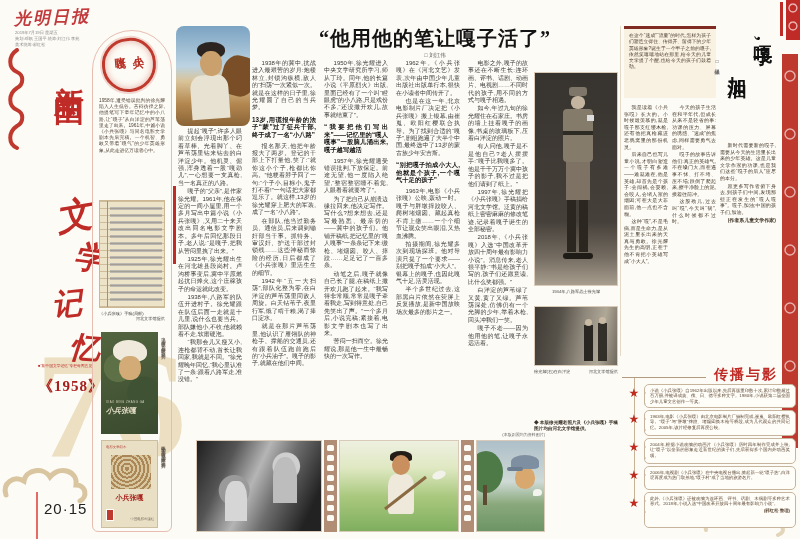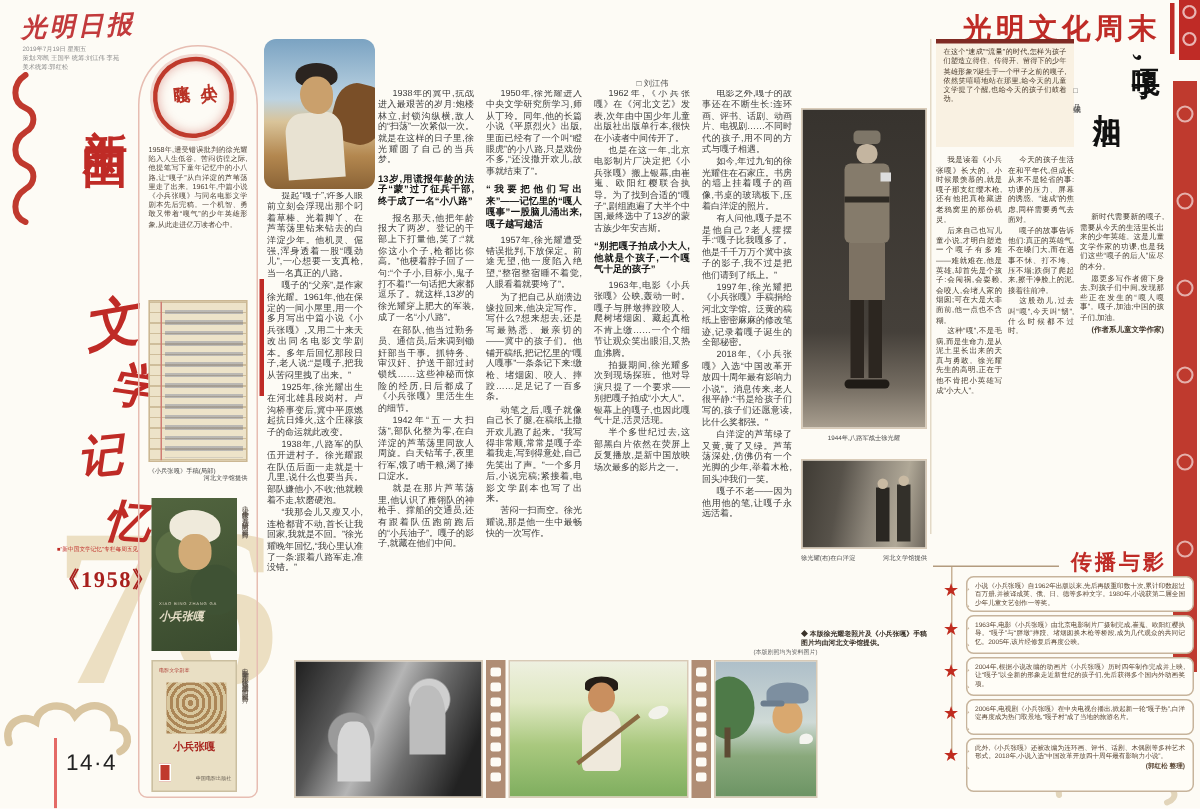--- a/index.html
+++ b/index.html
@@ -133,21 +133,20 @@
       </svg>
   </div>
 
   <div class="ab mast-title serif">光明日报</div>
   <div class="ab mast-lines">
     <div>2019年7月19日 星期五</div>
     <div>策划:邓凯 王国平 统筹:刘江伟 李苑</div>
     <div>美术统筹:郭红松</div>
   </div>
 
-  <div class="ab banner serif">光明文化周末</div>
   <div class="ab banner-bar"></div>
   <div class="ab corner-tr">
     <svg width="14" height="40">
         <path d="M7 4 a4 4 0 1 1 -.1 0 M7 22 a4 4 0 1 1 -.1 0" fill="none" stroke="rgba(255,255,255,.65)" stroke-width="1.4"></path>
       </svg>
   </div>
 
   <div class="ab series-top serif">新中国</div>
   <span class="ab cal serif" style="left:56px;top:192px;font-size:36px;transform:rotate(-10deg)">文</span>
   <span class="ab cal serif" style="left:74px;top:236px;font-size:32px;transform:rotate(8deg)">学</span>
@@ -189,20 +188,21 @@
   <div class="ab red-seg"></div>
 
   <div class="ab painting">
     <div class="ab p-basket"></div>
     <div class="ab p-strap"></div>
     <div class="ab p-shirt"></div>
     <div class="ab p-hair"></div>
     <div class="ab p-face"></div>
   </div>
 
+  <div class="ab headline serif">“他用他的笔让嘎子活了”</div>
   <div class="ab byline">□ 刘江伟</div>
 
   <div class="col" style="left:178px;top:128px;height:308px">
     <p>提起“嘎子”,许多人眼前立刻会浮现出那个叼着草棒、光着脚丫、在芦苇荡里钻来钻去的白洋淀少年。他机灵、倔强,浑身透着一股“嘎劲儿”,一心想要一支真枪,当一名真正的八路。</p>
     <p>嘎子的“父亲”,是作家徐光耀。1961年,他在保定的一间小屋里,用一个多月写出中篇小说《小兵张嘎》,又用二十来天改出同名电影文学剧本。多年后回忆那段日子,老人说:“是嘎子,把我从苦闷里拽了出来。”</p>
     <p>1925年,徐光耀出生在河北雄县段岗村。卢沟桥事变后,冀中平原燃起抗日烽火,这个庄稼孩子的命运就此改变。</p>
     <p>1938年,八路军的队伍开进村子。徐光耀跟在队伍后面一走就是十几里,说什么也要当兵。部队嫌他小,不收;他就赖着不走,软磨硬泡。</p>
     <p>“我那会儿又瘦又小,连枪都背不动,首长让我回家,我就是不回。”徐光耀晚年回忆,“我心里认准了一条:跟着八路军走,准没错。”</p>
   </div>
   <div class="col" style="left:252px">
@@ -357,20 +357,20 @@
     <span>此外,《小兵张嘎》还被改编为连环画、评书、话剧、木偶剧等多种艺术形式。2018年,小说入选“中国改革开放四十周年最有影响力小说”。</span>
     <div class="credit">(郭红松 整理)</div>
   </div>
 
   <div class="ab" style="left:0;top:455px">
     <svg width="90" height="52">
         <path d="M6 40 C2 28 14 20 24 26 C26 14 44 12 50 22 C60 10 78 16 76 30 C86 30 88 42 80 46" fill="none" stroke="#d9c5a0" stroke-width="5" stroke-linecap="round"></path>
       </svg>
   </div>
   <div class="ab pageno-line"></div>
-  <div class="ab pageno">14·4</div>
+  <div class="ab pageno">20·15</div>
   <div class="ab" style="left:700px;top:500px">
     <svg width="96" height="38">
         <path d="M6 30 C4 20 16 14 24 20 C28 10 44 8 50 18 C60 8 76 12 74 24 C84 24 86 32 78 35" fill="none" stroke="#e2d5ba" stroke-width="4" stroke-linecap="round"></path>
       </svg>
   </div>
 
 </div>
 
 </body></html>

